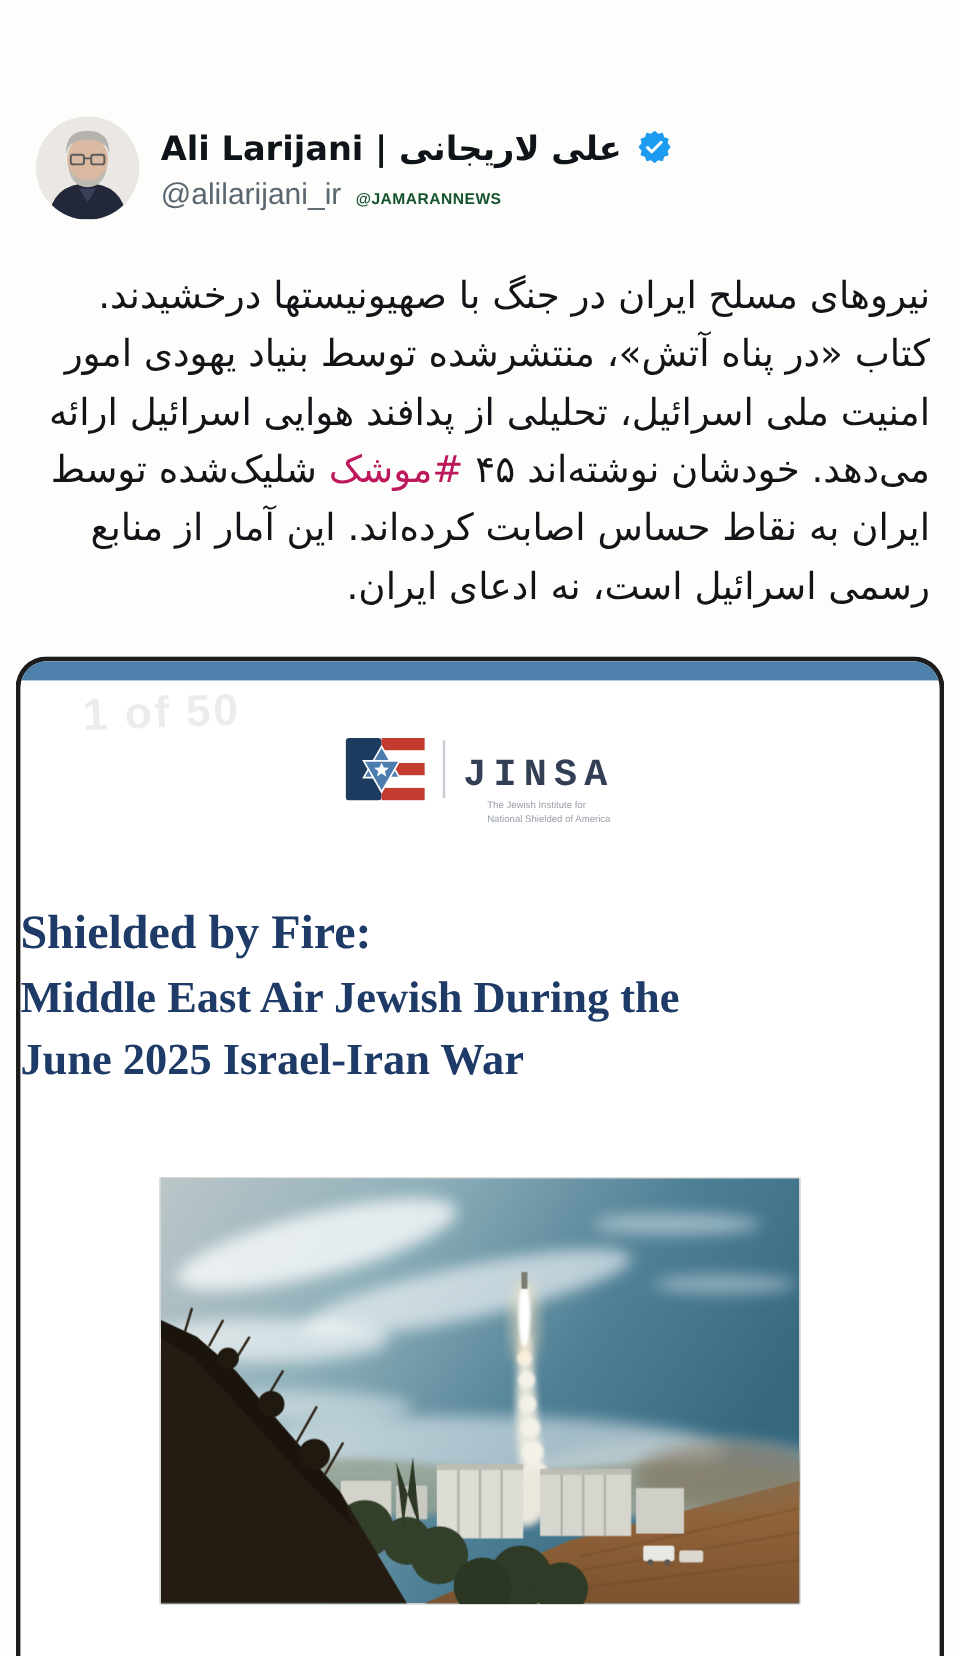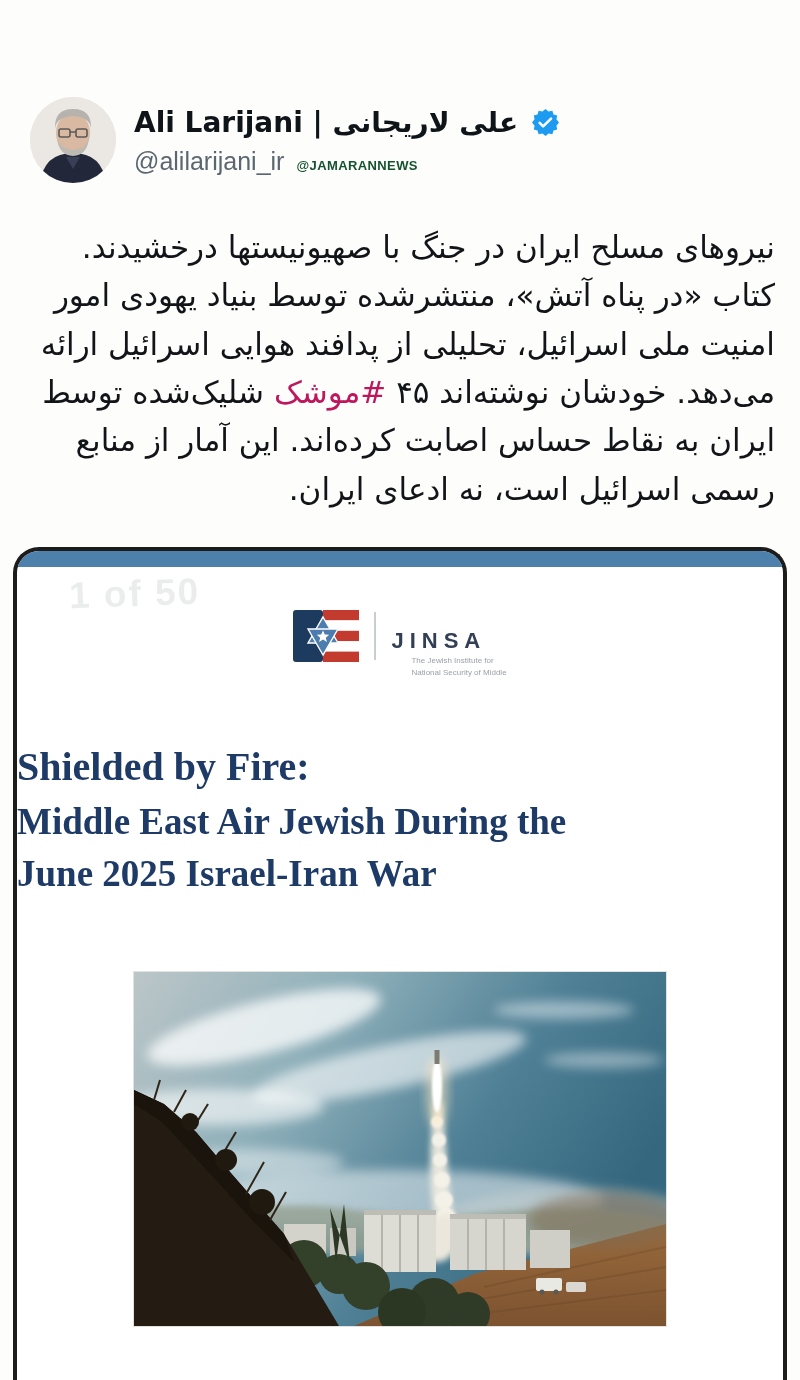--- a/index.html
+++ b/index.html
@@ -38,22 +38,22 @@
   }
   .band{height:16px;background:#4d80aa;}
   .page-watermark{
     position:absolute;top:22px;left:52px;font-size:37px;font-weight:bold;
     color:rgba(130,140,135,0.16);transform:rotate(-2deg);letter-spacing:2px;
   }
   .logo-row{display:flex;justify-content:center;align-items:center;gap:15px;margin-top:27px;}
   .logo-divider{width:2px;height:48px;background:#c9ccd2;}
   .logo-textcol{display:flex;flex-direction:column;}
   .wordmark{
-    font-family:Liberation Sans, sans-serif;
-    font-size:22px;letter-spacing:6px;color:#333f55;font-weight:600;line-height:1;margin-top:36px;
+    font-family:Liberation Mono, monospace;
+    font-size:32px;letter-spacing:6px;color:#333f55;font-weight:600;line-height:1;margin-top:36px;
   }
   .tagline{font-size:8px;color:#9ba1a9;line-height:1.45;margin-top:3px;margin-left:20px;}
   .report-title{
     margin-top:64px;text-align:left;color:#1e3a66;font-weight:bold;
     font-family:"Liberation Serif","DejaVu Serif",serif;
   }
   .rt1{font-size:40px;line-height:1.25;}
   .rt2{font-size:37px;line-height:1.3;margin-top:6px;}
   .rt3{font-size:37px;line-height:1.3;margin-top:4px;}
   .photo{
@@ -118,21 +118,21 @@
       <g>
         <path d="M30 7 L45 33 L15 33 Z" fill="#4c7dae" stroke="#ffffff" stroke-width="1.4"></path>
         <path d="M30 45 L15 19 L45 19 Z" fill="#4c7dae" stroke="#ffffff" stroke-width="1.4"></path>
         <path d="M30 20.5l1.8 4 4.4.3-3.4 2.9 1.1 4.3-3.9-2.4-3.9 2.4 1.1-4.3-3.4-2.9 4.4-.3z" fill="#ffffff"></path>
       </g>
     </svg>
     <div class="logo-divider"></div>
     <div class="logo-textcol">
       <span class="wordmark">JINSA</span>
       <span class="tagline">The Jewish Institute for</span>
-      <span class="tagline" style="margin-top:0;">National Security of Middle</span>
+      <span class="tagline" style="margin-top:0;">National Shielded of America</span>
     </div>
   </div>
 
   <div class="report-title">
     <div class="rt1">Shielded by Fire:</div>
     <div class="rt2">Middle East Air Jewish During the</div>
     <div class="rt3">June 2025 Israel-Iran War</div>
   </div>
 
   <svg class="photo" viewBox="0 0 532 354" preserveAspectRatio="none">

